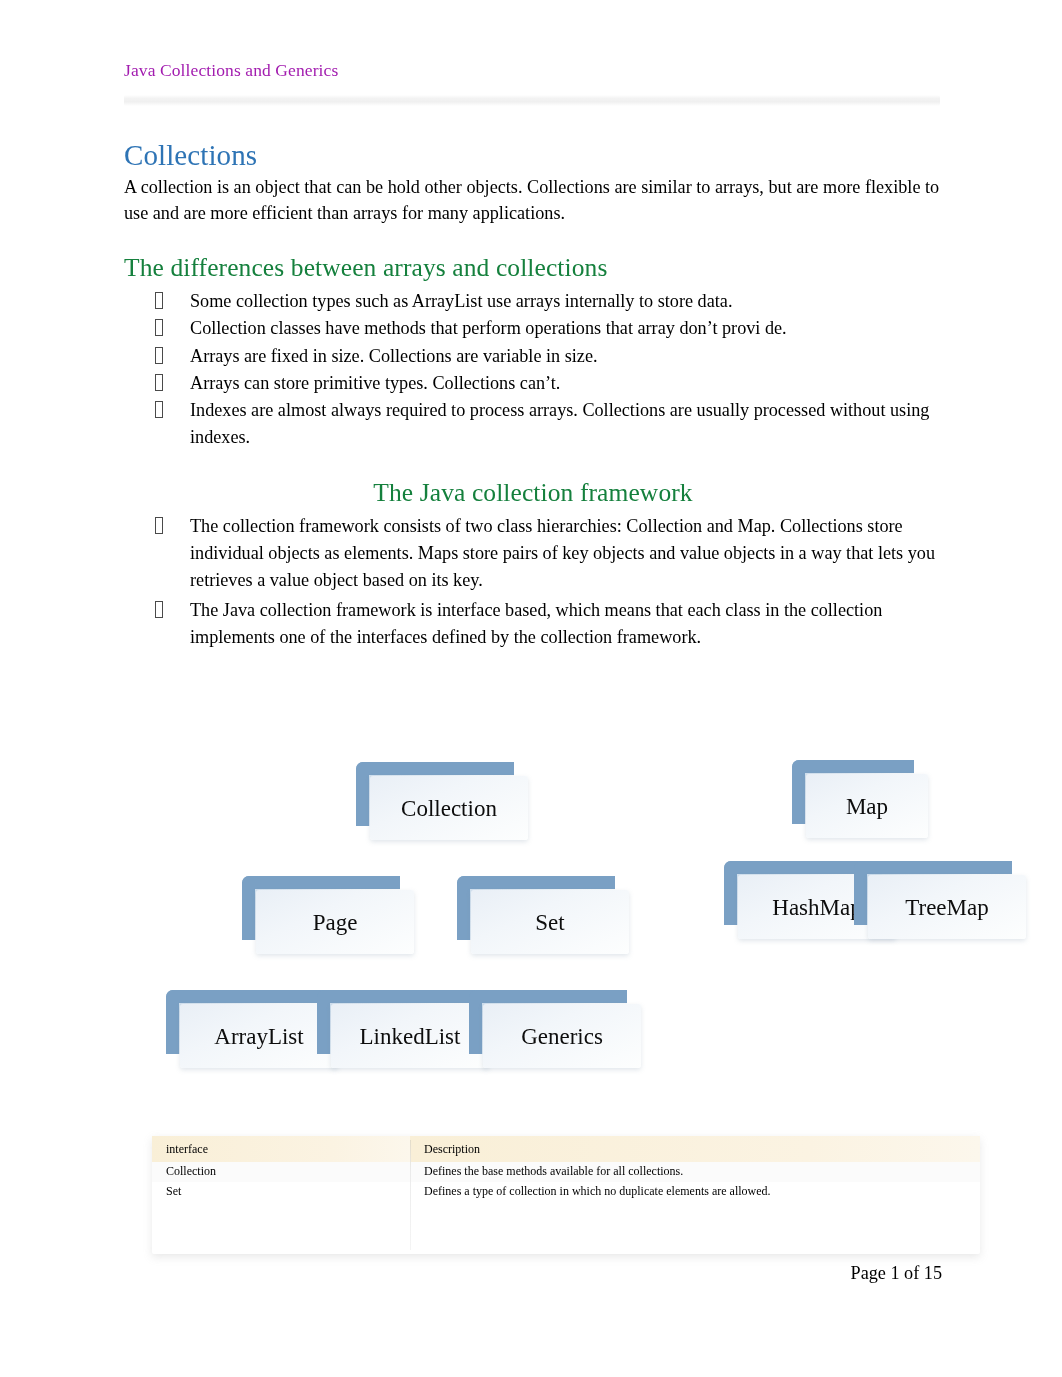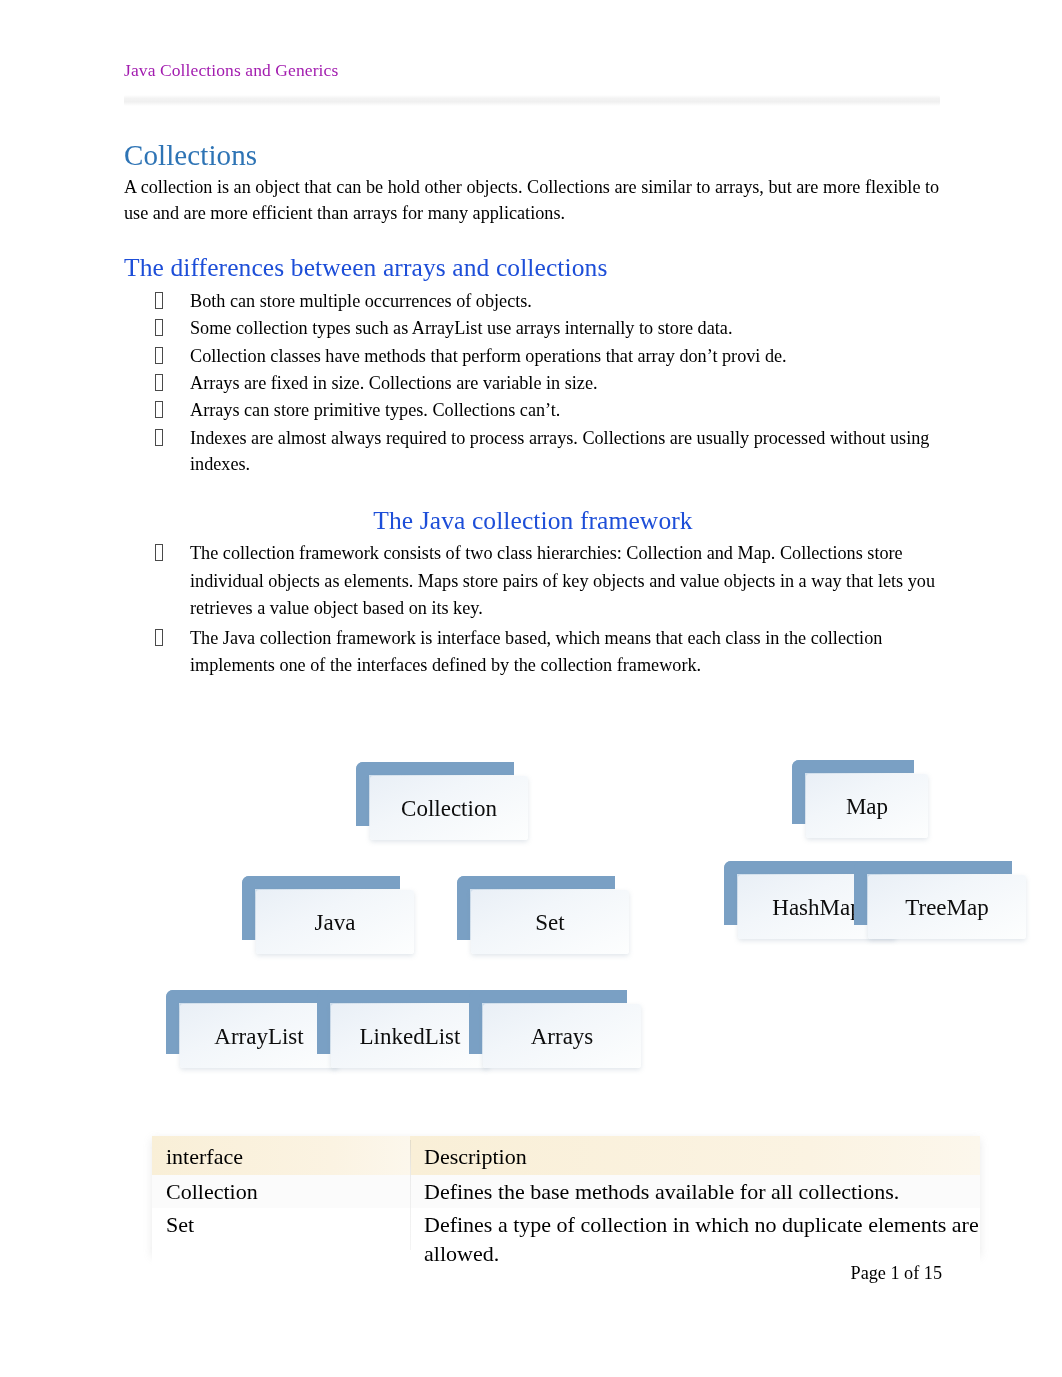--- a/index.html
+++ b/index.html
@@ -62,21 +62,21 @@
   h1.h-blue {
     font-weight: normal;
     color: #2E74B5;
     font-size: 29px;
     line-height: 1.05;
     margin: 0 0 5px 0;
     letter-spacing: 0.1px;
   }
   h2.h-blue {
     font-weight: normal;
-    color: #1d4ed8;
+    color: #15803d;
     font-size: 25.5px;
     line-height: 1.05;
     margin: 28px 0 6px 0;
     letter-spacing: 0.1px;
   }
   h2.h-blue.tight { margin-top: 30px; text-align: center; }
 
   p.body-para {
     margin: 0;
     font-size: 18.2px;
@@ -171,21 +171,21 @@
     width: 828px;
     height: 118px;
     background: #ffffff;
     box-shadow: 0 3px 9px rgba(150,150,150,0.22);
     border-radius: 2px;
   }
   .tbl {
     width: 100%;
     border-collapse: collapse;
     table-layout: fixed;
-    font-size: 22px;
+    font-size: 12px;
     line-height: 1.32;
   }
   .tbl col.c1 { width: 258px; }
   .tbl th, .tbl td {
     text-align: left;
     font-weight: normal;
     padding: 2px 0 2px 14px;
     vertical-align: top;
     color: #000;
   }
@@ -232,21 +232,20 @@
 
   <div class="content">
 
     <h1 class="h-blue">Collections</h1>
     <p class="body-para">A collection is an object that can be hold other objects. Collections are similar to arrays, but are more flexible to use and are more efficient than arrays for many applications.</p>
 
     <h2 class="h-blue">The differences between arrays and collections</h2>
     <ul class="tofu-list">
       <li>
         <span class="tofu"></span>
-        <span>Both can store multiple occurrences of objects.</span>
       </li>
       <li>
         <span class="tofu"></span>
         <span>Some collection types such as ArrayList use arrays internally to store data.</span>
       </li>
       <li>
         <span class="tofu"></span>
         <span>Collection classes have methods that perform operations that array don’t provi   de.</span>
       </li>
       <li>
@@ -279,21 +278,21 @@
   <div class="diagram">
       <div class="node wide" style="left: 232px; top: 14px;">
         <div class="frame"></div>
         <div class="card">
           <span>Collection</span>
         </div>
       </div>
       <div class="node wide" style="left: 118px; top: 128px;">
         <div class="frame"></div>
         <div class="card">
-          <span>Java</span>
+          <span>Page</span>
         </div>
       </div>
       <div class="node wide" style="left: 333px; top: 128px;">
         <div class="frame"></div>
         <div class="card">
           <span>Set</span>
         </div>
       </div>
       <div class="node wide" style="left: 42px; top: 242px;">
         <div class="frame"></div>
@@ -303,21 +302,21 @@
       </div>
       <div class="node wide" style="left: 193px; top: 242px;">
         <div class="frame"></div>
         <div class="card">
           <span>LinkedList</span>
         </div>
       </div>
       <div class="node wide" style="left: 345px; top: 242px;">
         <div class="frame"></div>
         <div class="card">
-          <span>Arrays</span>
+          <span>Generics</span>
         </div>
       </div>
       <div class="node" style="left: 668px; top: 12px;">
         <div class="frame"></div>
         <div class="card">
           <span>Map</span>
         </div>
       </div>
       <div class="node wide" style="left: 600px; top: 113px;">
         <div class="frame"></div>

